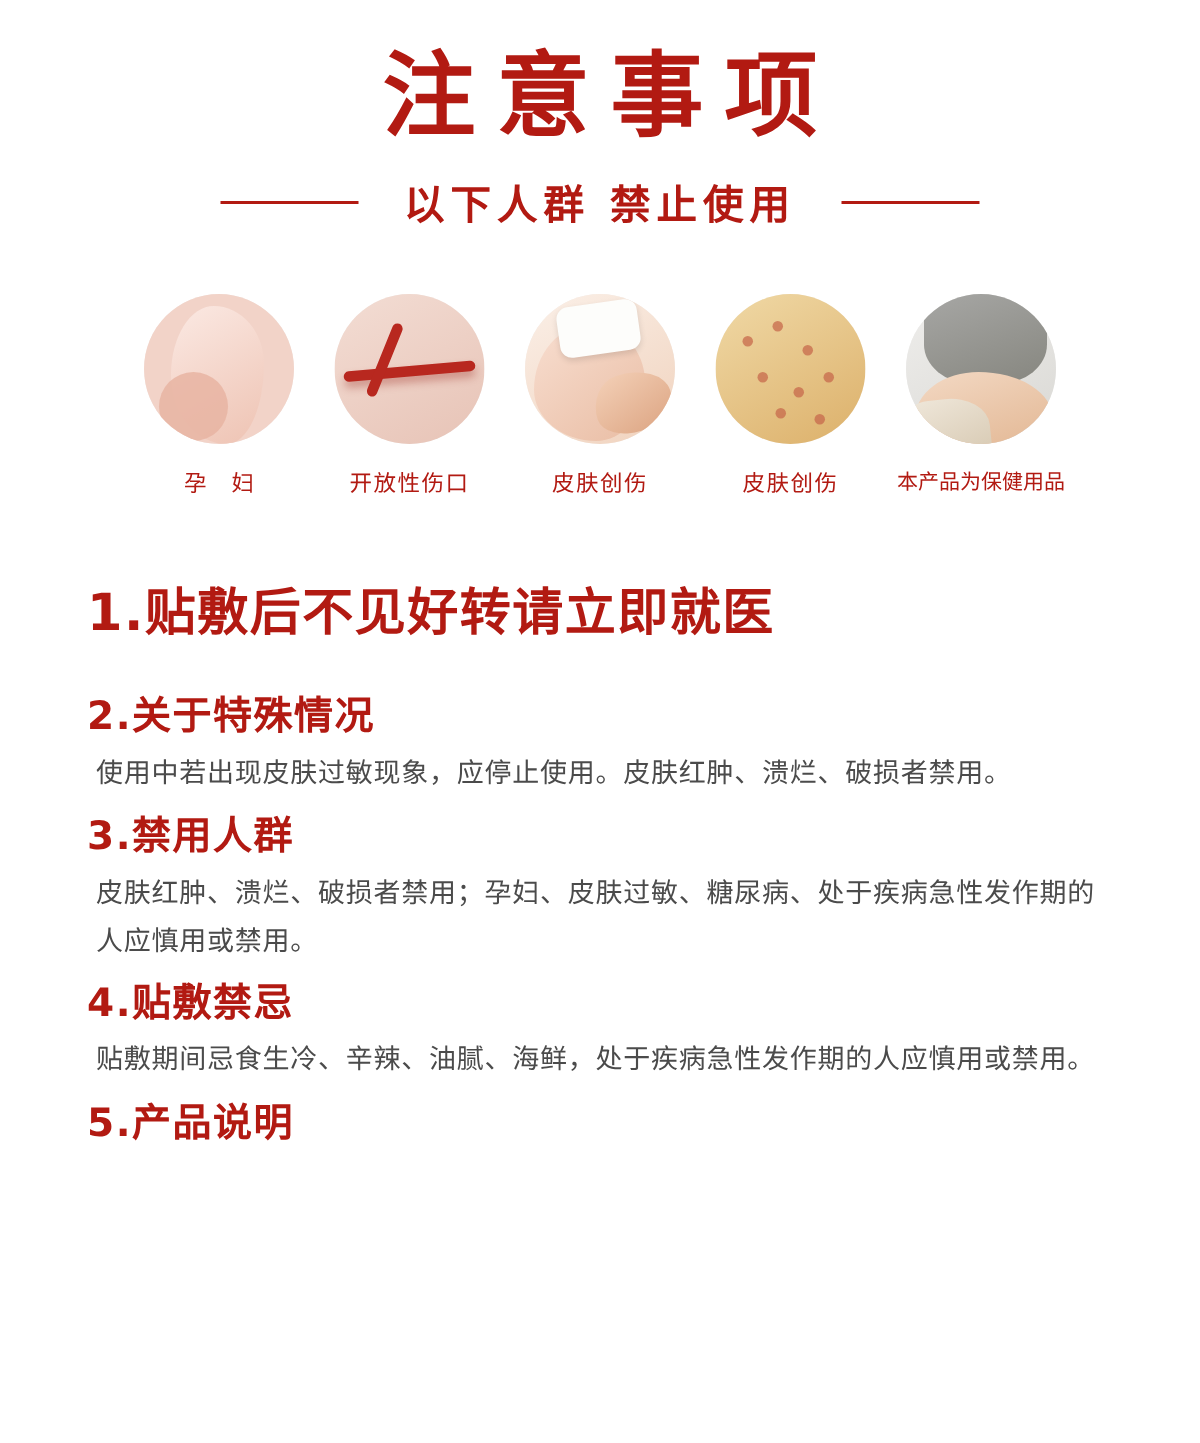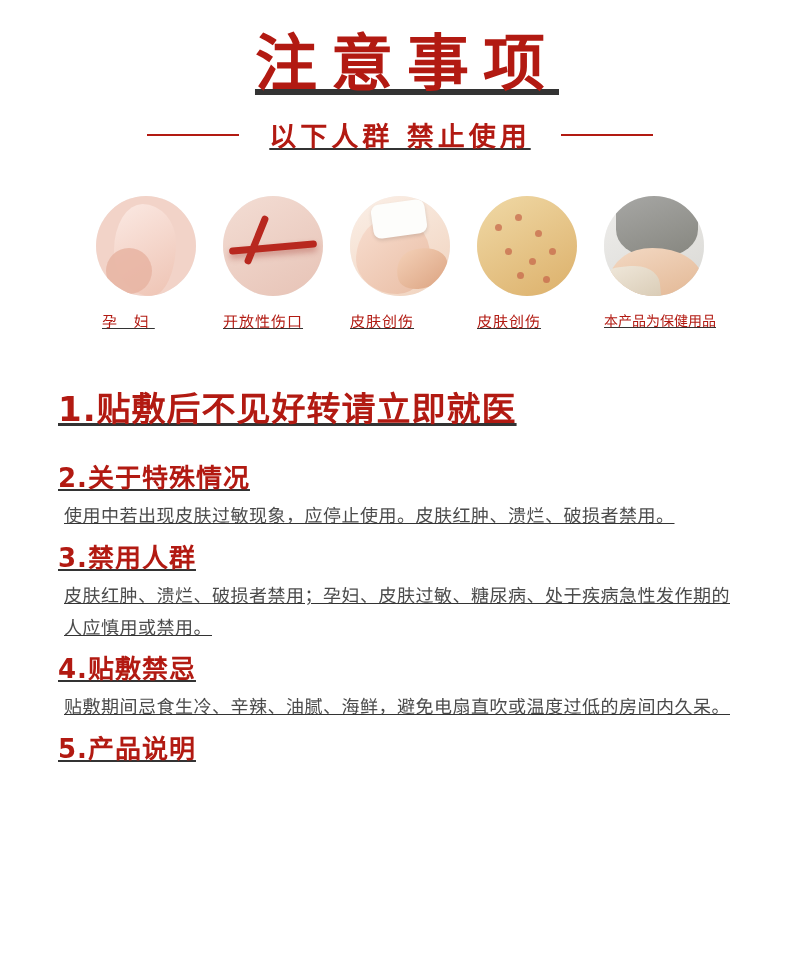--- a/index.html
+++ b/index.html
@@ -16,21 +16,20 @@
     overflow: hidden;
     position: relative;
   }
 
   
   .page {
     width: 800px;
     height: 962px;
     position: relative;
     box-sizing: border-box;
-    text-decoration: underline;
   }
 
   .title-block {
     text-align: center;
     padding-top: 28px;
   }
 
   .main-title {
     font-size: 62px;
     font-weight: bold;
@@ -68,21 +67,21 @@
     margin-top: 42px;
     display: flex;
     justify-content: center;
     gap: 27px;
     padding: 0 60px;
   }
   .icon-cell {
     width: 100px;
     display: flex;
     flex-direction: column;
-    align-items: flex-start;
+    align-items: center;
   }
   .circle {
     width: 100px;
     height: 100px;
     border-radius: 50%;
     overflow: hidden;
     position: relative;
     box-shadow: 0 0 0 1px rgba(0,0,0,0.05) inset;
   }
   .circle .bg {
@@ -275,21 +274,21 @@
       <div class="item-body">使用中若出现皮肤过敏现象，应停止使用。皮肤红肿、溃烂、破损者禁用。</div>
     </div>
 
     <div class="item">
       <div class="item-head">3.禁用人群</div>
       <div class="item-body">皮肤红肿、溃烂、破损者禁用；孕妇、皮肤过敏、糖尿病、处于疾病急性发作期的人应慎用或禁用。</div>
     </div>
 
     <div class="item">
       <div class="item-head">4.贴敷禁忌</div>
-      <div class="item-body">贴敷期间忌食生冷、辛辣、油腻、海鲜，避免电扇直吹或温度过低的房间内久呆。</div>
+      <div class="item-body">贴敷期间忌食生冷、辛辣、油腻、海鲜，处于疾病急性发作期的人应慎用或禁用。</div>
     </div>
 
     <div class="item">
       <div class="item-head">5.产品说明</div>
     </div>
 
   </div>
 </div>
 
 </body></html>

